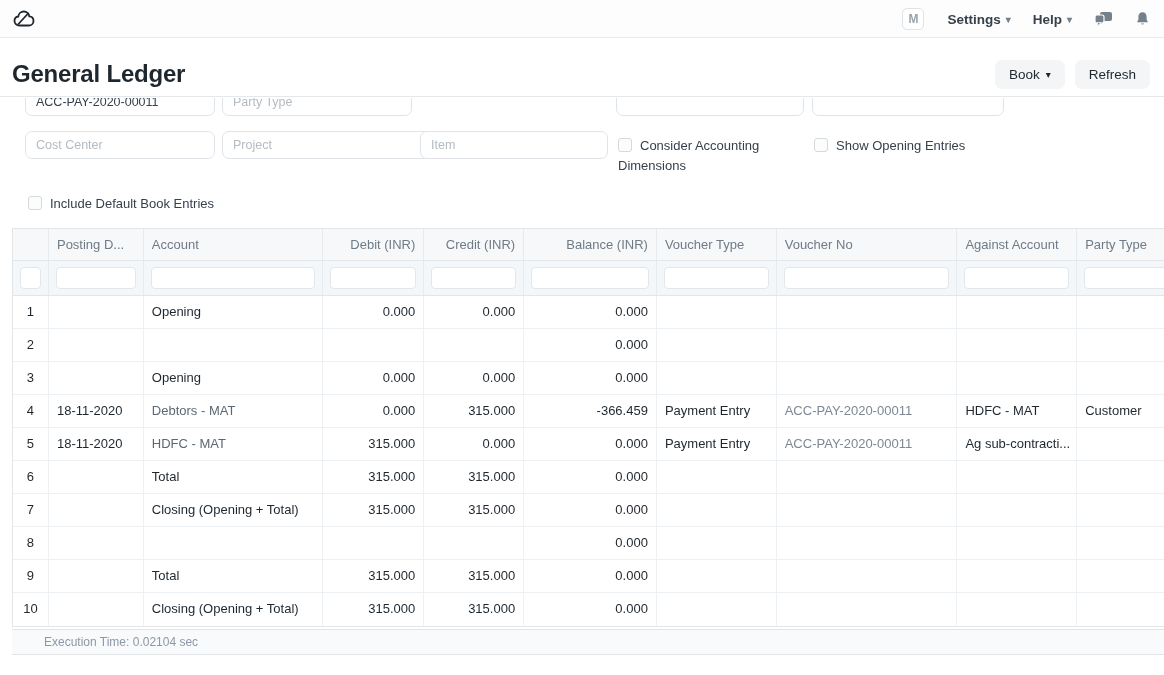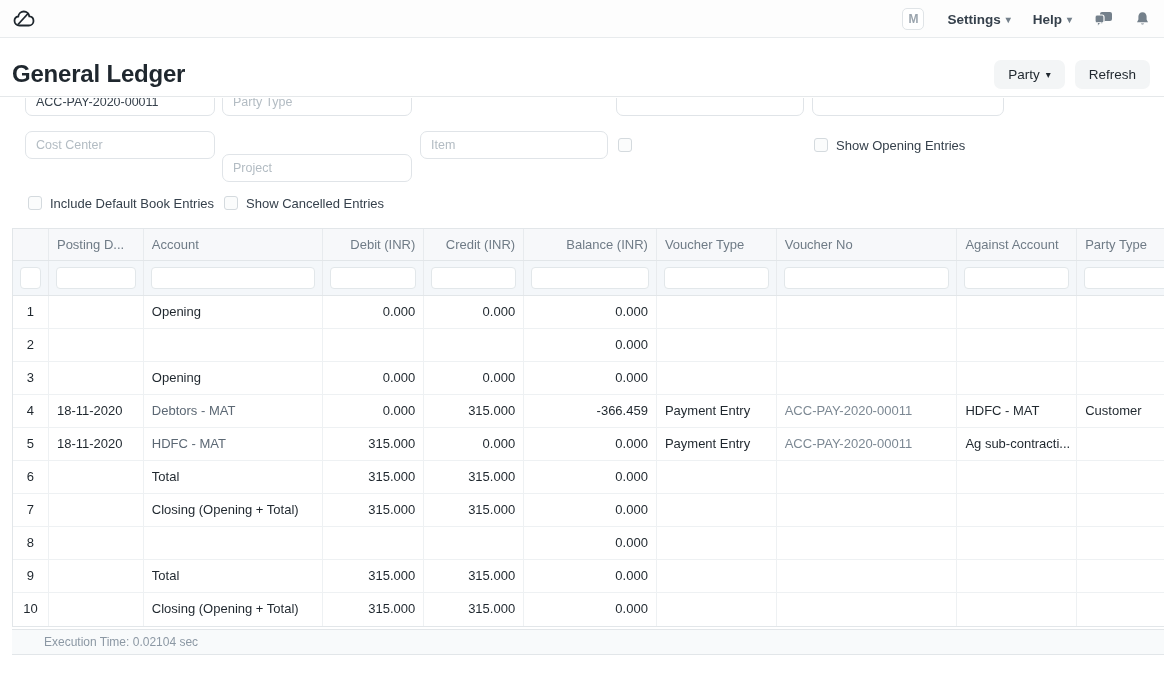--- a/index.html
+++ b/index.html
@@ -43,21 +43,21 @@
     font-family:"Liberation Sans",sans-serif; }
   .fin::placeholder { color:#b3bcc3; }
   .r1 { top:-10px; }
   .f1 { left:25px;  width:190px; }
   .f2 { left:222px; width:190px; }
   .f3 { left:420px; width:188px; }
   .f4 { left:616px; width:188px; }
   .f5 { left:812px; width:192px; }
   .r2 { top:33px; }
   .f6 { left:25px;  width:190px; }
-  .f7 { left:222px; width:190px;margin-top:23px; }
+  .f7 { left:222px; width:208px; }
   .f8 { left:420px; width:188px; }
   .cb-group { position:absolute; font-size:13px; color:#36414c; line-height:20px; cursor:default; }
   .cb-a1 { left:618px; top:38px; width:162px; }
   .cb-a2 { left:814px; top:38px; width:220px; white-space:nowrap; }
   .cb-b1 { left:28px;  top:96px; width:250px; white-space:nowrap; }
   .cb-b2 { left:224px; top:96px; width:220px; white-space:nowrap; }
   .checkbox { display:inline-block; width:14px; height:14px; border:1px solid #d4dade;
     border-radius:3px; background:#fbfcfc; vertical-align:-2px; margin-right:8px; cursor:pointer; }
   
   .dt { position:absolute; left:12px; top:228px; width:1176px;
@@ -122,50 +122,47 @@
         <path d="M5.9 12.4 a1.7 1.7 0 0 0 3.2 0 Z" fill="#74808b"></path>
       </svg>
     </div>
   </div>
 </div>
 
 <div class="page-head">
   <div class="page-title">General Ledger</div>
   <div class="head-actions">
     <button class="btn">
-      <span>Party</span>
+      <span>Book</span>
       <span class="caret" style="color:#1f272e">▾</span>
     </button>
     <button class="btn">
       <span>Refresh</span>
     </button>
   </div>
 </div>
 
 <div class="filter-section">
   <input class="fin r1 f1" value="ACC-PAY-2020-00011" style="">
   <input class="fin r1 f2" placeholder="Party Type" style="">
   <input class="fin r1 f4" style="">
   <input class="fin r1 f5" style="">
 
   <input class="fin r2 f6" placeholder="Cost Center" style="">
   <input class="fin r2 f7" placeholder="Project" style="">
   <input class="fin r2 f8" placeholder="Item" style="">
 
   <div class="cb-group cb-a1">
-    <span class="checkbox"></span>
+    <span class="checkbox"></span><span>Consider Accounting Dimensions</span>
   </div>
   <div class="cb-group cb-a2">
     <span class="checkbox"></span><span>Show Opening Entries</span>
   </div>
   <div class="cb-group cb-b1">
     <span class="checkbox"></span><span>Include Default Book Entries</span>
-  </div>
-  <div class="cb-group cb-b2">
-    <span class="checkbox"></span><span>Show Cancelled Entries</span>
   </div>
 </div>
 
 <div class="dt">
   <div class="dt-header" id="dt-header">
       <div class="th c0"></div>
       <div class="th c1">Posting D...</div>
       <div class="th c2">Account</div>
       <div class="th c3 num">Debit (INR)</div>
       <div class="th c4 num">Credit (INR)</div>

